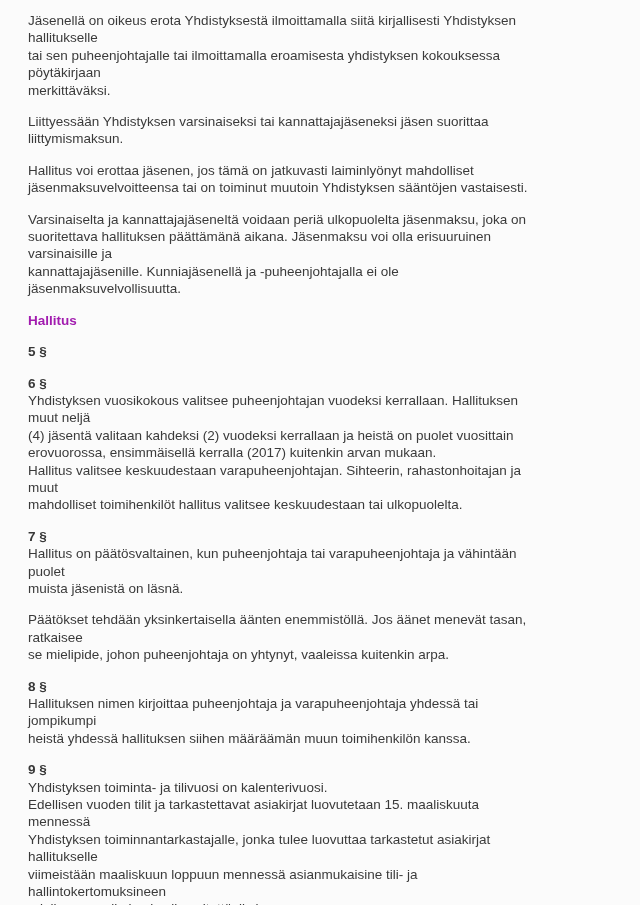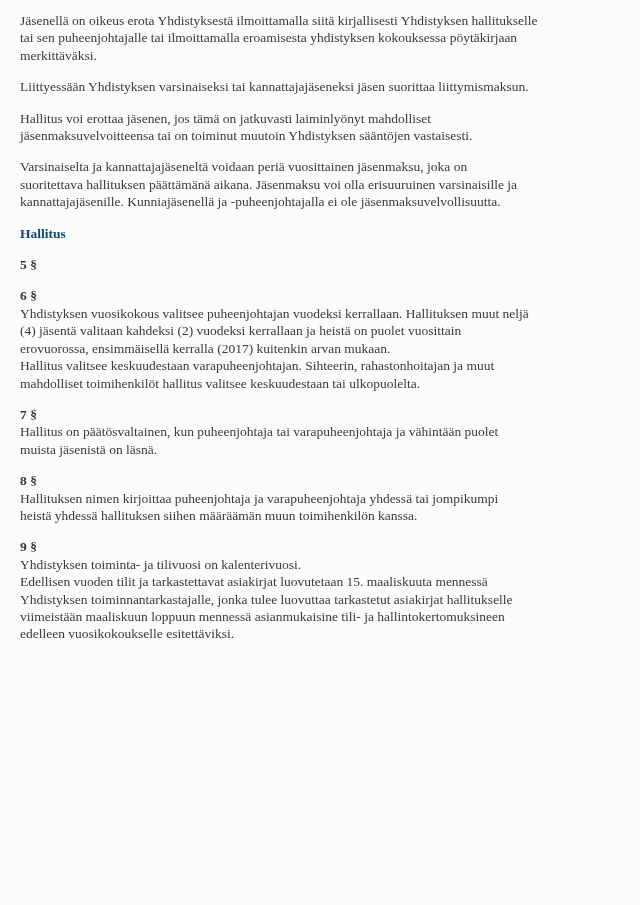--- a/index.html
+++ b/index.html
@@ -10,38 +10,37 @@
     width: 640px;
     height: 905px;
     background: #fbfbfb;
     overflow: hidden;
     font-family: "Liberation Sans", "DejaVu Sans", sans-serif;
   }
   .page {
     box-sizing: border-box;
     width: 552px;
     height: 905px;
-    padding: 12px 10px 0 20px;
+    padding: 12px 10px 0 28px;
     color: #3a3a3a;
     font-size: 13.5px;
     line-height: 17.4px;
-    font-family: Liberation Serif, serif;
     -webkit-font-smoothing: antialiased;
   }
   .para {
     margin: 0 0 14px 0;
     white-space: pre-line;
     max-width: 610px;
   }
   .heading {
     margin: 0 0 14px 0;
     font-size: 13.5px;
     line-height: 17.4px;
     font-weight: bold;
-    color: #0c4a6e;
+    color: #a21caf;
   }
   .sec-num {
     display: block;
     font-weight: bold;
     color: #373737;
   }
 </style>
 </head>
 <body>
 
@@ -49,39 +48,41 @@
 
   <p class="para">Jäsenellä on oikeus erota Yhdistyksestä ilmoittamalla siitä kirjallisesti Yhdistyksen hallitukselle
 tai sen puheenjohtajalle tai ilmoittamalla eroamisesta yhdistyksen kokouksessa pöytäkirjaan
 merkittäväksi.</p>
 
   <p class="para">Liittyessään Yhdistyksen varsinaiseksi tai kannattajajäseneksi jäsen suorittaa liittymismaksun.</p>
 
   <p class="para">Hallitus voi erottaa jäsenen, jos tämä on jatkuvasti laiminlyönyt mahdolliset
 jäsenmaksuvelvoitteensa tai on toiminut muutoin Yhdistyksen sääntöjen vastaisesti.</p>
 
-  <p class="para">Varsinaiselta ja kannattajajäseneltä voidaan periä vuosittainen jäsenmaksu, joka on
+  <p class="para">Varsinaiselta ja kannattajajäseneltä voidaan periä ulkopuolelta jäsenmaksu, joka on
 suoritettava hallituksen päättämänä aikana. Jäsenmaksu voi olla erisuuruinen varsinaisille ja
 kannattajajäsenille. Kunniajäsenellä ja -puheenjohtajalla ei ole jäsenmaksuvelvollisuutta.</p>
 
   <h2 class="heading">Hallitus</h2>
 
   <p class="para"><strong class="sec-num">5 §</strong></p>
 
   <p class="para"><strong class="sec-num">6 §</strong><span class="sec-text">Yhdistyksen vuosikokous valitsee puheenjohtajan vuodeksi kerrallaan. Hallituksen muut neljä
 (4) jäsentä valitaan kahdeksi (2) vuodeksi kerrallaan ja heistä on puolet vuosittain
 erovuorossa, ensimmäisellä kerralla (2017) kuitenkin arvan mukaan.
 Hallitus valitsee keskuudestaan varapuheenjohtajan. Sihteerin, rahastonhoitajan ja muut
 mahdolliset toimihenkilöt hallitus valitsee keskuudestaan tai ulkopuolelta.</span></p>
 
 
 
   <p class="para"><strong class="sec-num">7 §</strong><span class="sec-text">Hallitus on päätösvaltainen, kun puheenjohtaja tai varapuheenjohtaja ja vähintään puolet
 muista jäsenistä on läsnä.</span></p>
 
+  <p class="para">Päätökset tehdään yksinkertaisella äänten enemmistöllä. Jos äänet menevät tasan, ratkaisee
+se mielipide, johon puheenjohtaja on yhtynyt, vaaleissa kuitenkin arpa.</p>
 
 
   <p class="para"><strong class="sec-num">8 §</strong><span class="sec-text">Hallituksen nimen kirjoittaa puheenjohtaja ja varapuheenjohtaja yhdessä tai jompikumpi
 heistä yhdessä hallituksen siihen määräämän muun toimihenkilön kanssa.</span></p>
 
   <p class="para"><strong class="sec-num">9 §</strong><span class="sec-text">Yhdistyksen toiminta- ja tilivuosi on kalenterivuosi.
 Edellisen vuoden tilit ja tarkastettavat asiakirjat luovutetaan 15. maaliskuuta mennessä
 Yhdistyksen toiminnantarkastajalle, jonka tulee luovuttaa tarkastetut asiakirjat hallitukselle
 viimeistään maaliskuun loppuun mennessä asianmukaisine tili- ja hallintokertomuksineen
 edelleen vuosikokoukselle esitettäviksi.</span></p>

